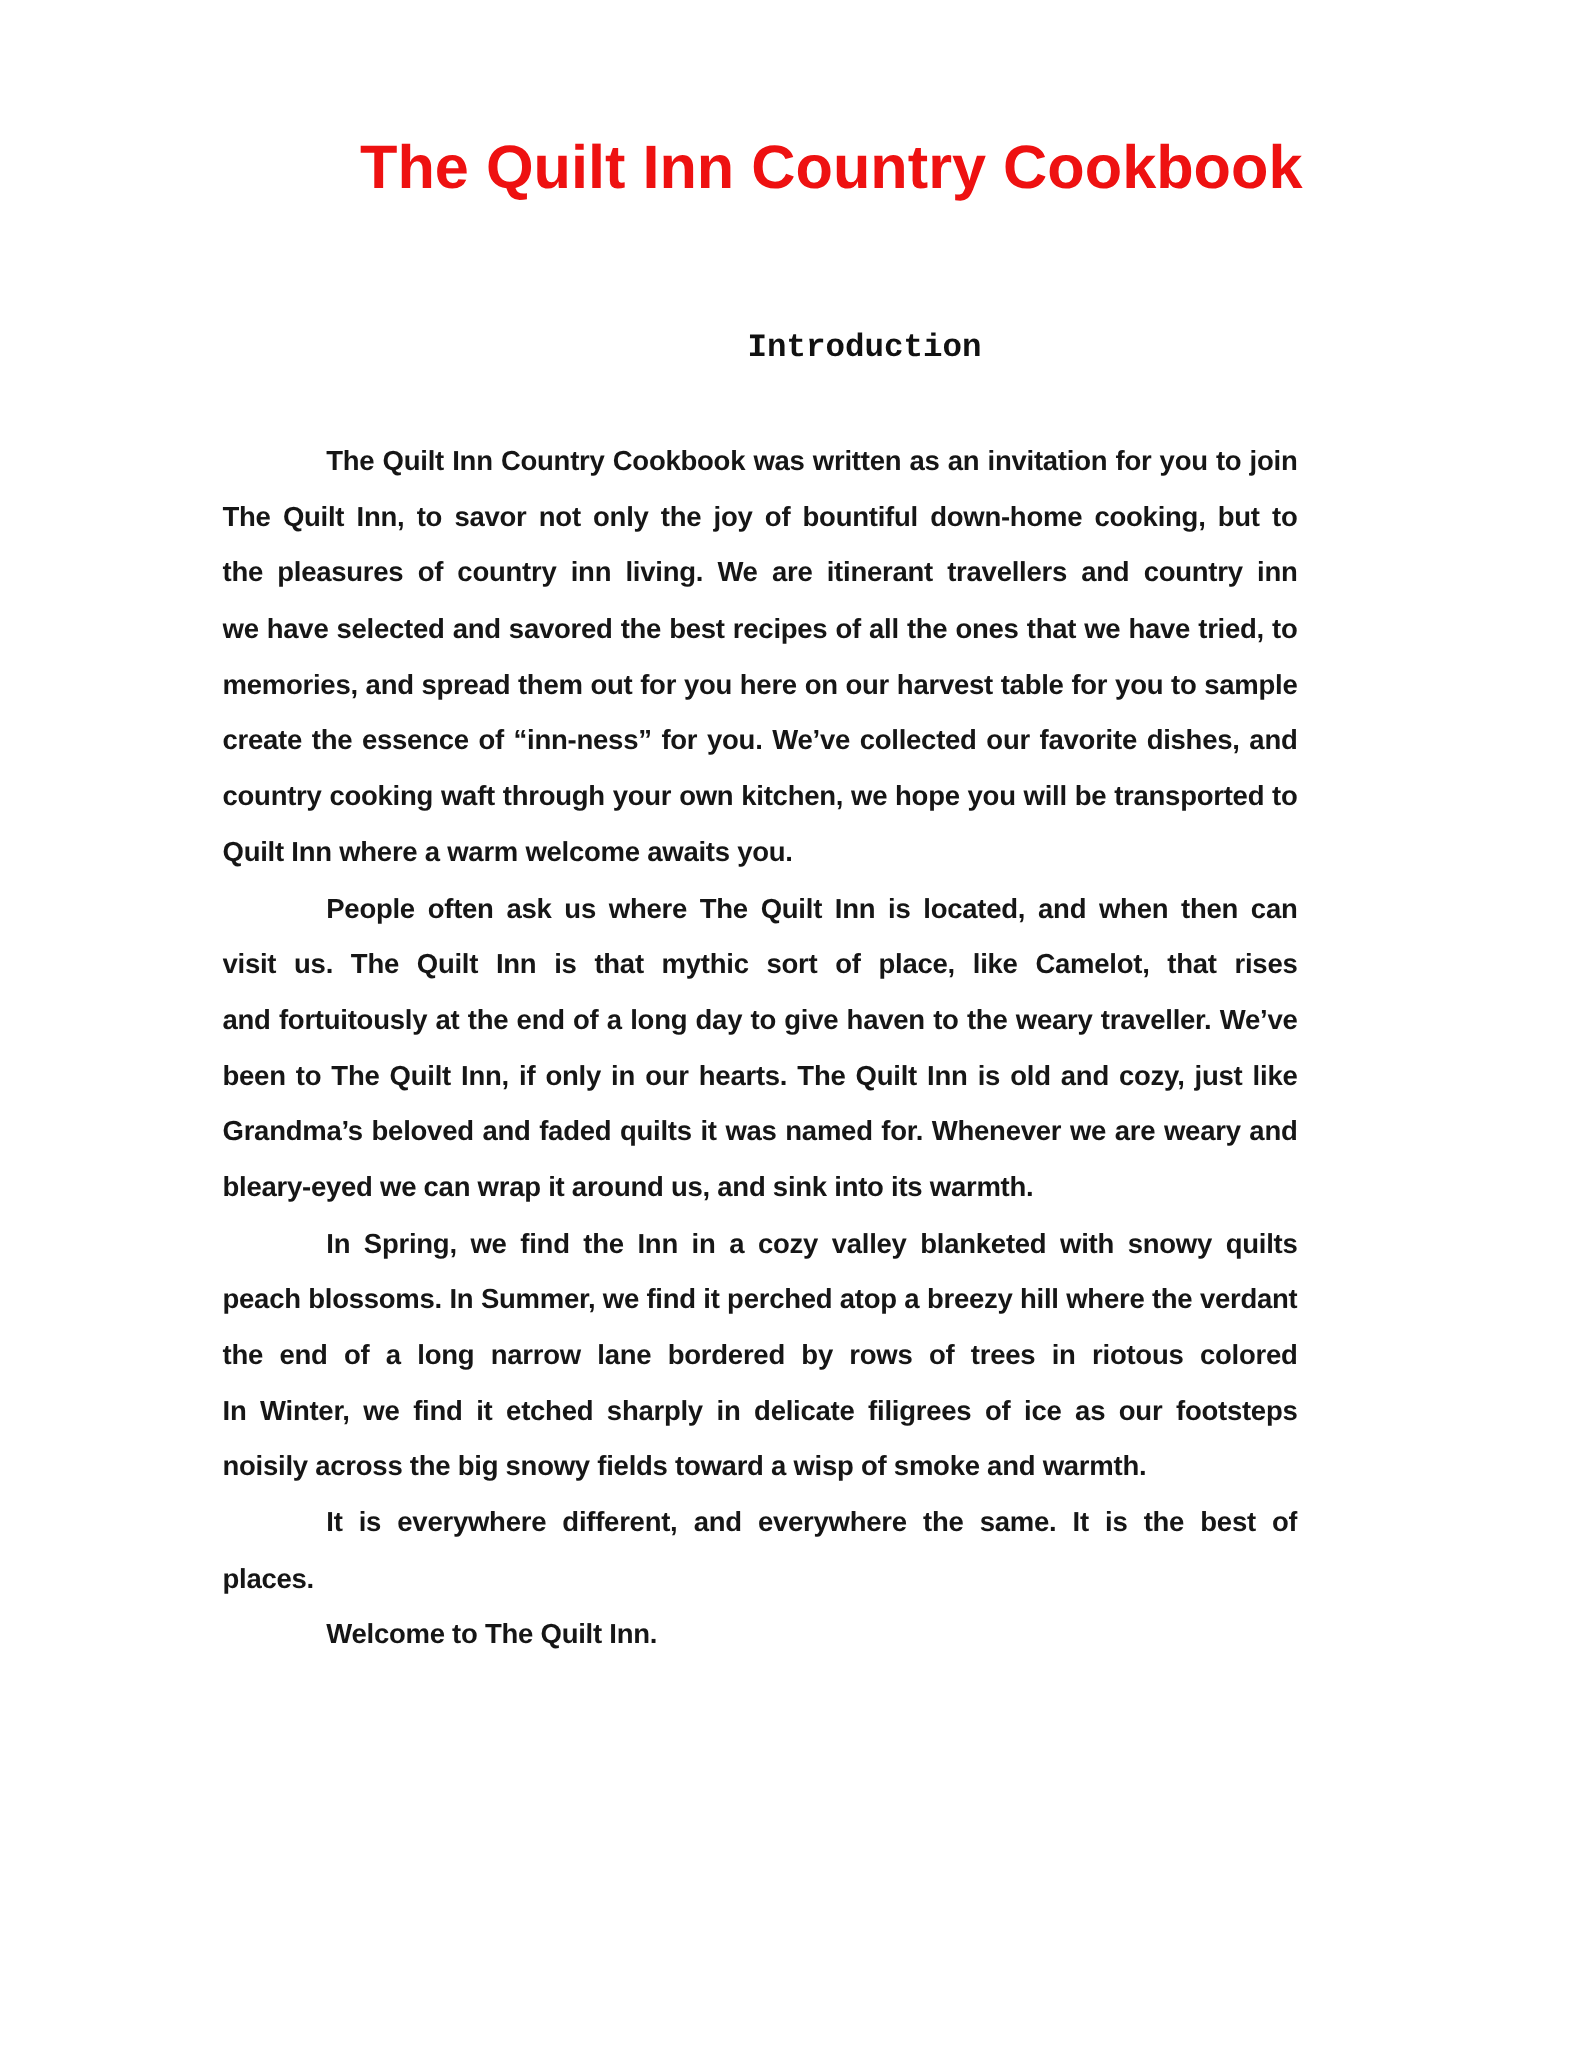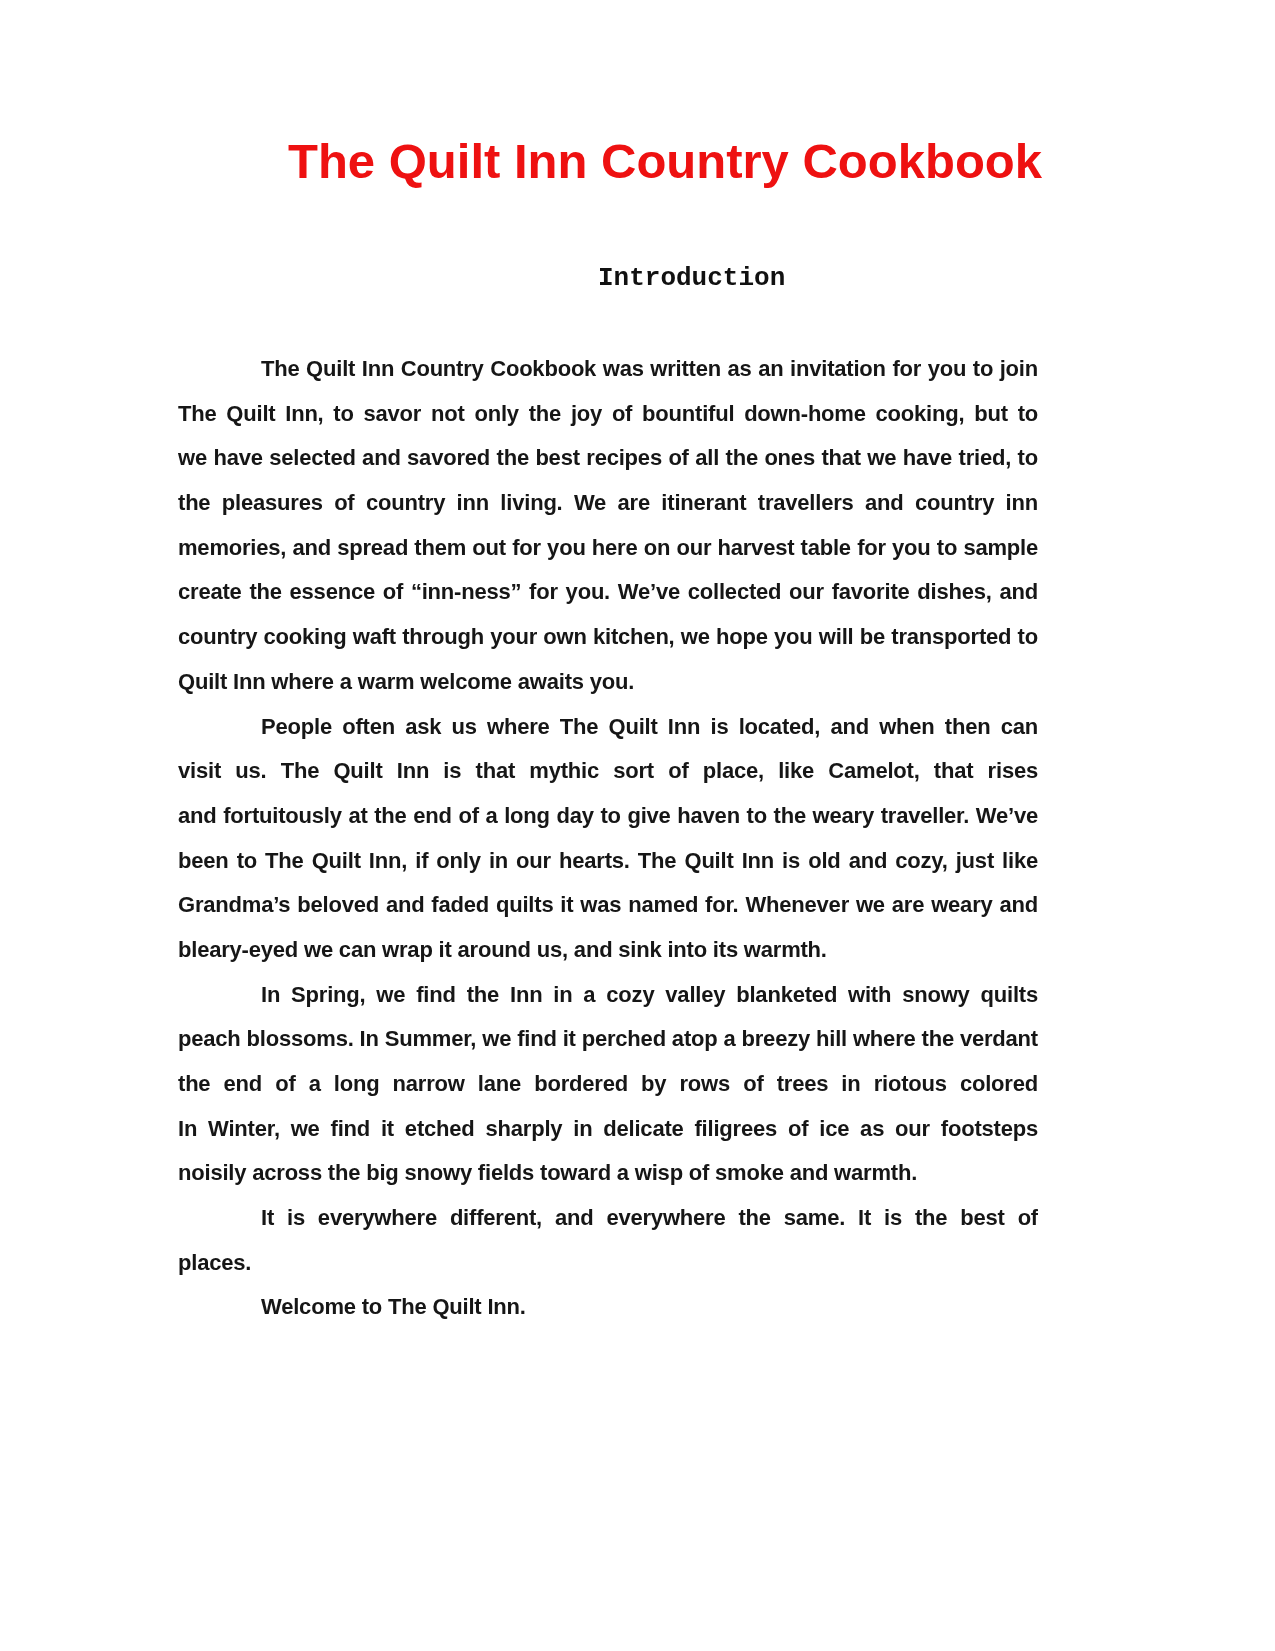--- a/index.html
+++ b/index.html
@@ -12,21 +12,21 @@
     width: 1275px;
     height: 1651px;
     background: #ffffff;
     font-family: "Liberation Sans", sans-serif;
     color: #161616;
     overflow: hidden;
   }
   .doc-title {
     position: absolute;
     left: 288px;
-    top: 137px;
+    top: 110px;
     margin: 0;
     font-size: 49px;
     line-height: 49px;
     font-weight: bold;
     white-space: nowrap;
   }
   .section-heading {
     position: absolute;
     left: 598px;
     top: 265px;
@@ -72,22 +72,22 @@
 
   <h1 class="doc-title" style="color: rgb(238, 17, 17);">The Quilt Inn Country Cookbook</h1>
 
   <h2 class="section-heading">Introduction</h2>
 
   <div class="doc-body">
 
     <div class="para">
       <div class="line first">The Quilt Inn Country Cookbook was written as an invitation for you to join us at</div>
       <div class="line">The Quilt Inn, to savor not only the joy of bountiful down-home cooking, but to drink in</div>
+      <div class="line">the pleasures of country inn living. We are itinerant travellers and country inn lovers, and</div>
       <div class="line">we have selected and savored the best recipes of all the ones that we have tried, to</div>
-      <div class="line">the pleasures of country inn living. We are itinerant travellers and country inn lovers, and</div>
       <div class="line">memories, and spread them out for you here on our harvest table for you to sample and</div>
       <div class="line">create the essence of “inn-ness” for you. We’ve collected our favorite dishes, and</div>
       <div class="line">country cooking waft through your own kitchen, we hope you will be transported to The</div>
       <div class="line last">Quilt Inn where a warm welcome awaits you.</div>
     </div>
 
     <div class="para">
       <div class="line first">People often ask us where The Quilt Inn is located, and when then can come</div>
       <div class="line">visit us. The Quilt Inn is that mythic sort of place, like Camelot, that rises unexpectedly</div>
       <div class="line">and fortuitously at the end of a long day to give haven to the weary traveller. We’ve all</div>

